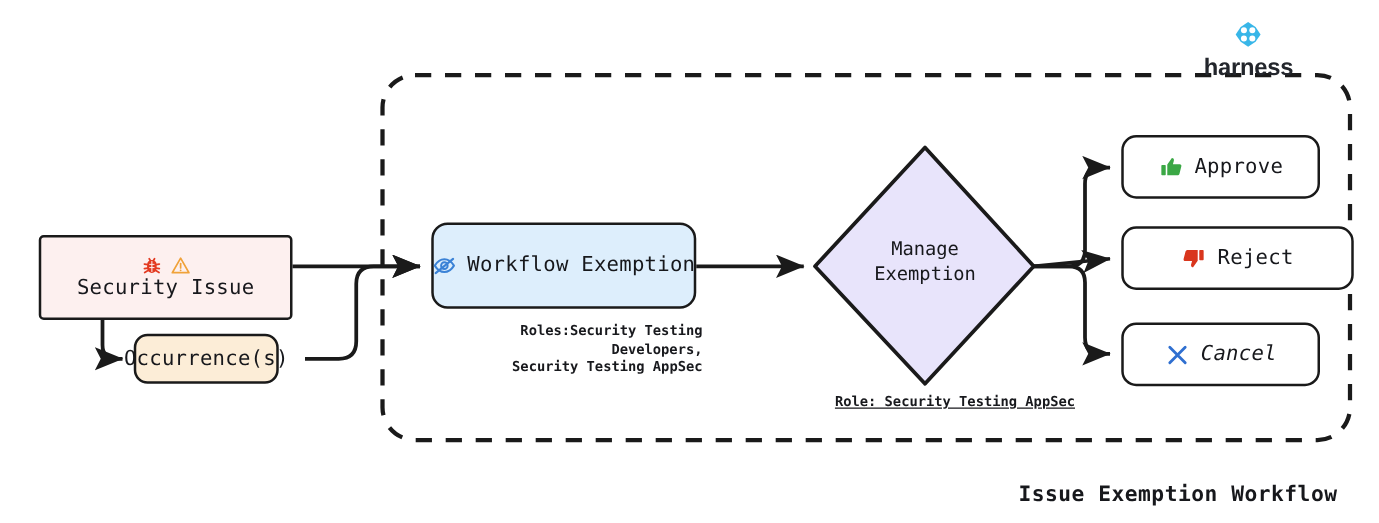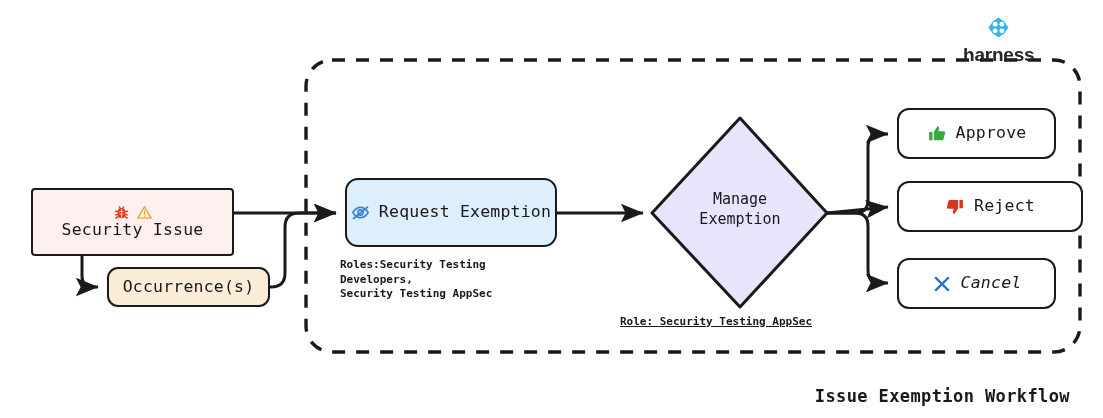--- a/index.html
+++ b/index.html
@@ -56,21 +56,21 @@
     gap: 9px;
   }
 
   
   #node-security-issue {
     left: 31px; top: 188px; width: 203px; height: 68px;
     background: #fdf0ef;
     border-radius: 4px;
   }
   #node-occurrences {
-    left: 107px; top: 267px; width: 163px; height: 40px;
+    left: 107px; top: 267px; width: 116px; height: 40px;
     background: #fcedd7;
     border-radius: 11px;
   }
   #node-request-exemption {
     left: 345px; top: 178px; width: 212px; height: 69px;
     background: #ddeefc;
     border-radius: 13px;
   }
   #node-approve {
     left: 897px; top: 108px; width: 159px; height: 51px;
@@ -85,21 +85,21 @@
     background: #ffffff;
     font-style: italic;
   }
 
   .caption {
     position: absolute;
     font-family: "DejaVu Sans Mono", "Liberation Mono", monospace;
     font-size: 11px;
     font-weight: bold;
     color: #18191d;
-    text-align: left;
+    text-align: right;
     line-height: 1.32;
     white-space: pre-line;
   }
   #caption-request-roles {
     left: 340px; top: 258px; width: 222px;
   }
   #caption-manage-role {
     left: 620px; top: 315px; width: 240px; text-decoration: underline;
   }
 
@@ -199,21 +199,21 @@
 
   <div class="node" id="node-request-exemption">
     <div class="row-inline">
       <svg width="19" height="19" viewBox="0 0 24 24">
         <g fill="none" stroke="#3b82d6" stroke-width="2" stroke-linecap="round" stroke-linejoin="round">
           <path d="M2.3 12 C5 7.6 8.4 5.5 12 5.5 C15.6 5.5 19 7.6 21.7 12 C19 16.4 15.6 18.5 12 18.5 C8.4 18.5 5 16.4 2.3 12 Z"></path>
           <circle cx="12" cy="12" r="3.3"></circle>
           <path d="M3.2 19.6 L20.8 5.2" stroke-width="2.2"></path>
         </g>
       </svg>
-      <div class="node-label">Request Exemption</div>
+      <div class="node-label">Workflow Exemption</div>
     </div>
   </div>
 
   <div class="caption" id="caption-request-roles">Roles:Security Testing Developers,
 Security Testing AppSec</div>
 
   <div id="diamond-label">Manage
 Exemption</div>
 
   <div class="caption" id="caption-manage-role">Role: Security Testing AppSec</div>

